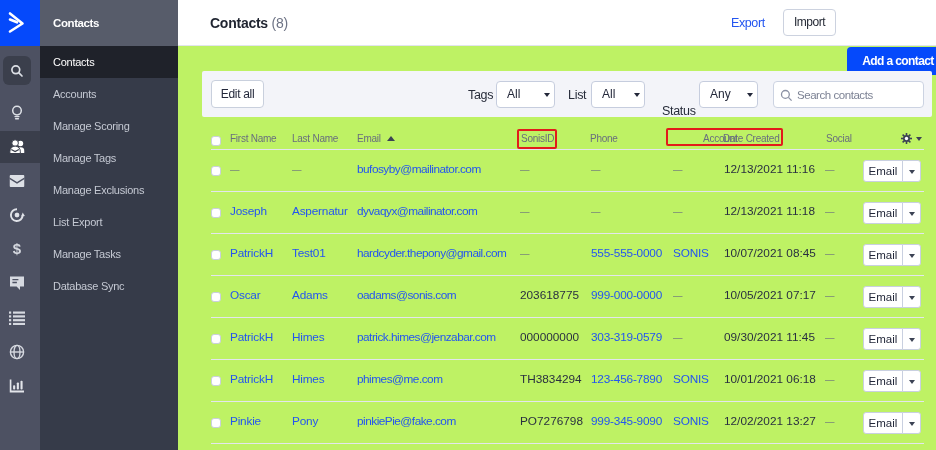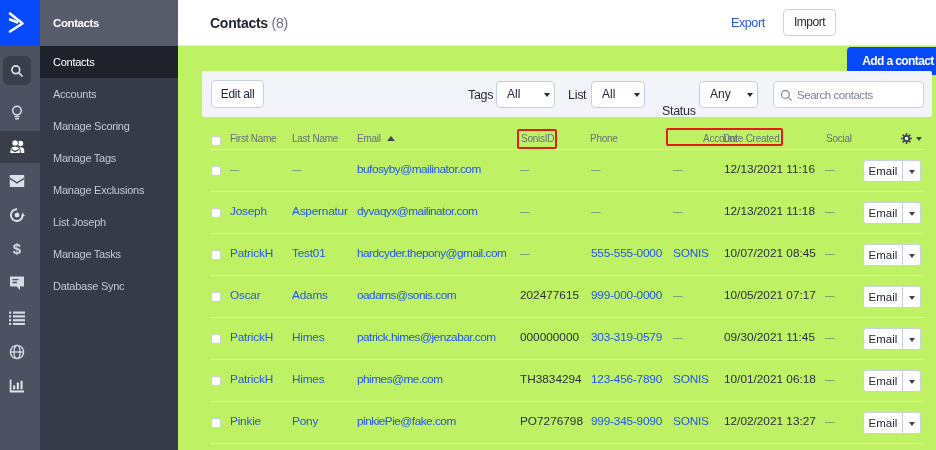--- a/index.html
+++ b/index.html
@@ -174,21 +174,21 @@
     </div>
   </div>
 
   <div id="submenu">
     <div id="sm-head">Contacts</div>
     <div class="sm-item active" style="top:46px;">Contacts</div>
     <div class="sm-item" style="top:78px;">Accounts</div>
     <div class="sm-item" style="top:110px;">Manage Scoring</div>
     <div class="sm-item" style="top:174px;">Manage Exclusions</div>
     <div class="sm-item" style="top:142px;">Manage Tags</div>
-    <div class="sm-item" style="top:206px;">List Joseph</div>
+    <div class="sm-item" style="top:206px;">List Export</div>
     <div class="sm-item" style="top:238px;">Manage Tasks</div>
     <div class="sm-item" style="top:270px;">Database Sync</div>
   </div>
 
   <div id="main">
     <div id="topbar">
       <div id="title">Contacts <span class="cnt">(8)</span></div>
       <div id="export">Export</div>
       <div id="importbtn">Import</div>
       <div id="addbtn">Add a contact</div>
@@ -294,21 +294,21 @@
           <span class="car"></span>
         </div>
     </div>
     <div class="sep" style="top:275px;"></div>
 
     <div class="row" style="top:276px;">
       <div class="chk"></div>
       <span class="cell blue c-fn">Oscar</span>
         <span class="cell blue c-ln">Adams</span>
       <span class="cell blue c-em">oadams@sonis.com</span>
-      <span class="cell dark c-so">202477615</span>
+      <span class="cell dark c-so">203618775</span>
         <span class="cell blue c-ph">999-000-0000</span>
         <span class="cell dash c-ac">—</span>
       <span class="cell dark c-dt">10/05/2021 07:17</span>
         <span class="cell dash c-sc">—</span>
       <div class="ebtn">
           <div class="main-part">Email</div>
           <div class="car-part"></div>
           <span class="car"></span>
         </div>
     </div>

